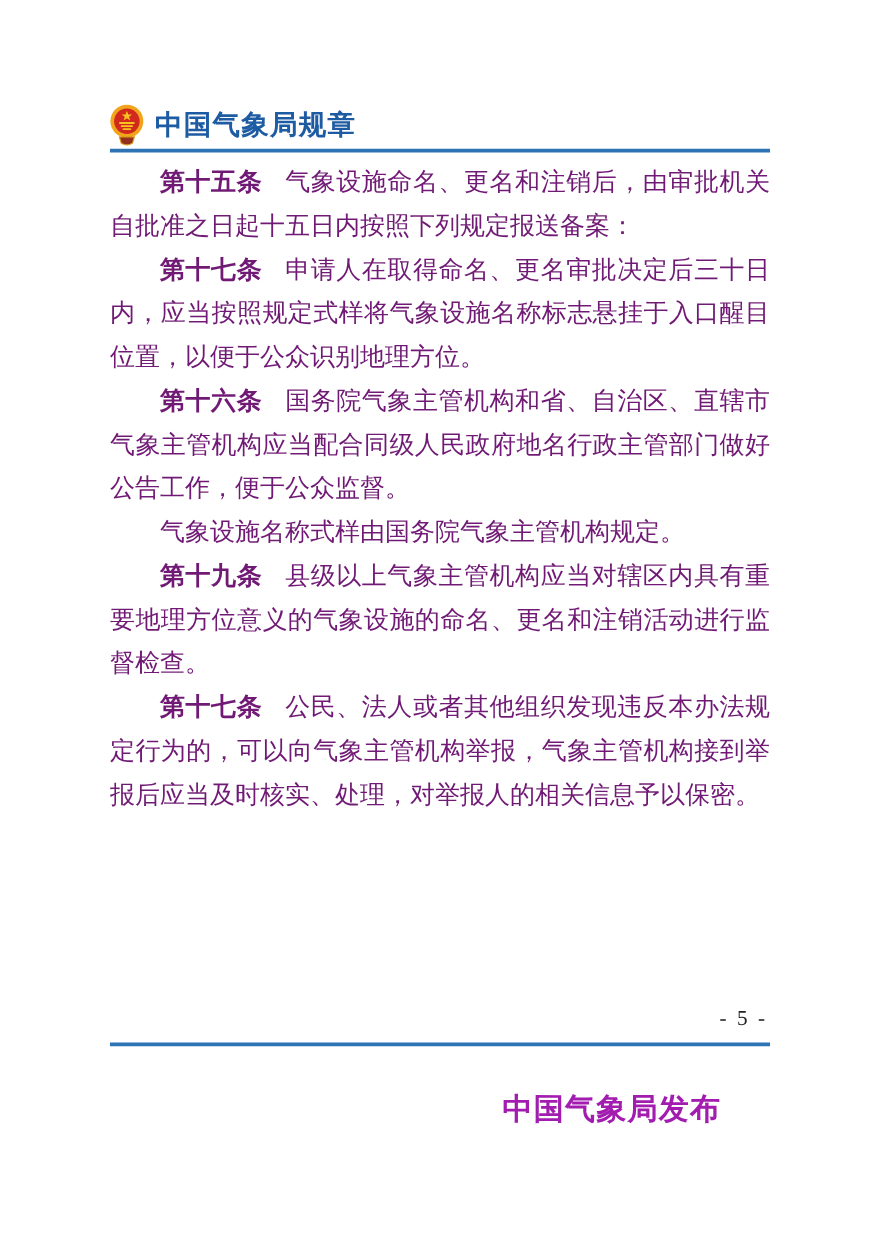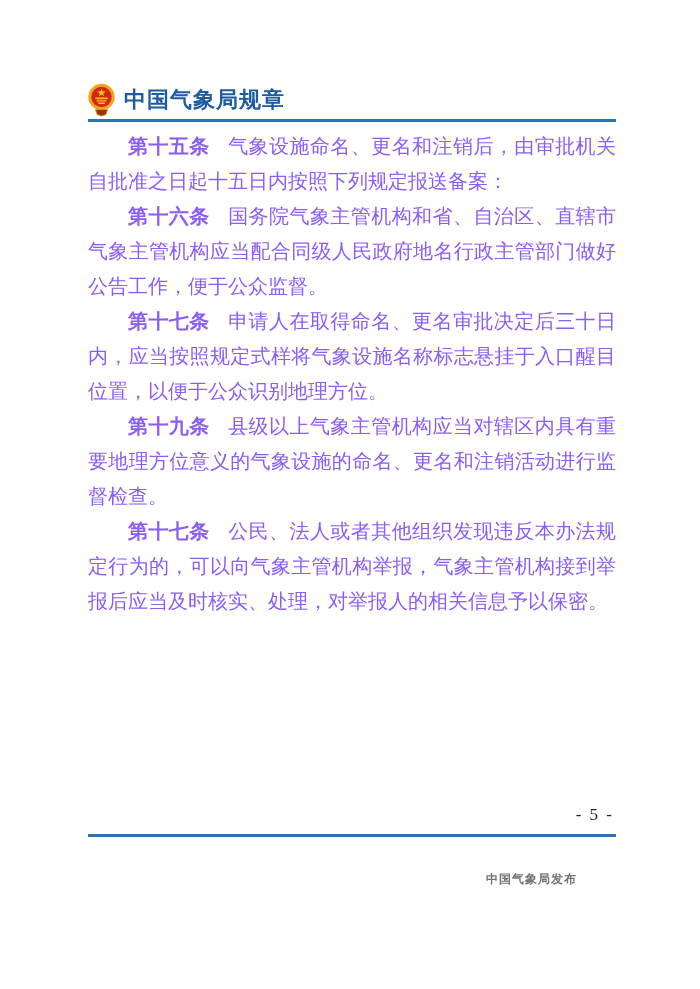--- a/index.html
+++ b/index.html
@@ -51,21 +51,21 @@
   .header-rule { margin-top: 1px; }
 
   
   .doc-body {
     position: absolute;
     left: 88px;
     top: 129px;
     width: 528px;
     font-size: 20px;
     line-height: 35px;
-    color: #8b5cf6;
+    color: #701a75;
     text-align: justify;
   }
   .doc-body p {
     margin: 0;
     text-indent: 2em;
   }
   .art-num {
     font-weight: bold;
   }
   .art-num:not(:empty) {
@@ -84,24 +84,24 @@
   }
   .footer-rule {
     position: absolute;
     left: 88px;
     top: 834px;
   }
   .publisher {
     position: absolute;
     top: 871px;
     right: 123px;
-    font-size: 12px;
+    font-size: 24px;
     font-weight: bold;
     letter-spacing: 1px;
-    color: #737373;
+    color: #a21caf;
     font-family: Liberation Serif, serif;
   }
 </style>
 </head>
 <body>
 
 <div class="page">
 
   <header class="doc-header">
     <div class="header-row">
@@ -116,22 +116,23 @@
           <path d="M7.5 26.5 L19.5 26.5 L18 31.5 Q13.5 34.4 9 31.5 Z" fill="#93301F" stroke="#E09A18" stroke-width="0.9"></path>
         </svg>
       </span>
       <span class="header-title">中国气象局规章</span>
     </div>
     <div class="rule header-rule"></div>
   </header>
 
   <main class="doc-body">
     <p><b class="art-num">第十五条</b><span>气象设施命名、更名和注销后，由审批机关自批准之日起十五日内按照下列规定报送备案：</span></p>
+    <p><b class="art-num">第十七条</b><span>申请人在取得命名、更名审批决定后三十日内，应当按照规定式样将气象设施名称标志悬挂于入口醒目位置，以便于公众识别地理方位。</span></p>
     <p><b class="art-num">第十六条</b><span>国务院气象主管机构和省、自治区、直辖市气象主管机构应当配合同级人民政府地名行政主管部门做好公告工作，便于公众监督。</span></p>
-    <p><b class="art-num">第十七条</b><span>申请人在取得命名、更名审批决定后三十日内，应当按照规定式样将气象设施名称标志悬挂于入口醒目位置，以便于公众识别地理方位。</span></p>
+    <p><b class="art-num"></b><span>气象设施名称式样由国务院气象主管机构规定。</span></p>
     <p><b class="art-num">第十九条</b><span>县级以上气象主管机构应当对辖区内具有重要地理方位意义的气象设施的命名、更名和注销活动进行监督检查。</span></p>
     <p><b class="art-num">第十七条</b><span>公民、法人或者其他组织发现违反本办法规定行为的，可以向气象主管机构举报，气象主管机构接到举报后应当及时核实、处理，对举报人的相关信息予以保密。</span></p>
   </main>
 
   <div class="page-number">- 5 -</div>
 
   <div class="rule footer-rule"></div>
 
   <div class="publisher">中国气象局发布</div>
 

